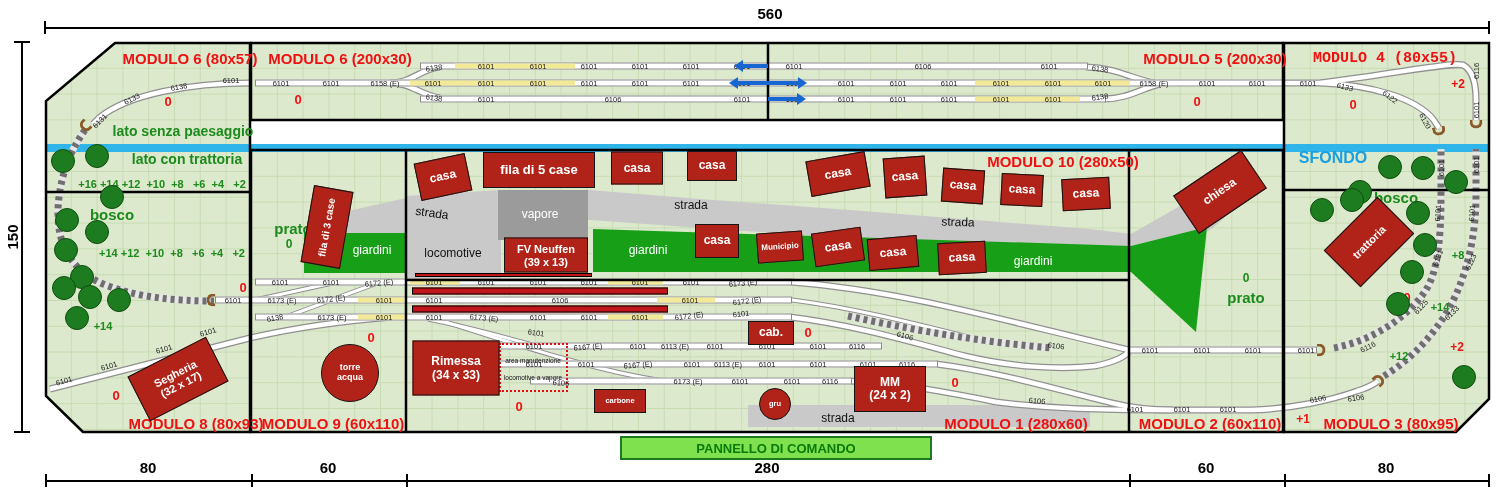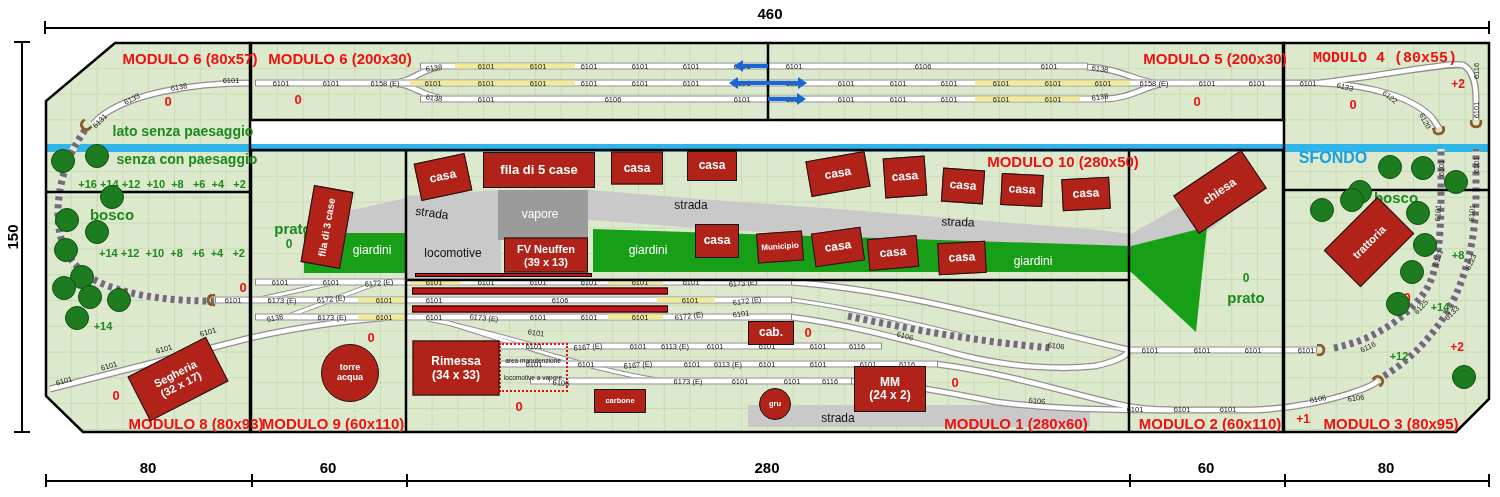--- a/index.html
+++ b/index.html
@@ -294,21 +294,21 @@
       <div class="tl" style="left: 868px; top: 364px;">6101</div>
       <div class="tl" style="left: 907px; top: 364px;">6116</div>
       <div class="tl" style="left: 561px; top: 383px; --r: 3deg;">6106</div>
       <div class="tl" style="left: 688px; top: 381px;">6173 (E)</div>
       <div class="tl" style="left: 740px; top: 381px;">6101</div>
       <div class="tl" style="left: 792px; top: 381px;">6101</div>
       <div class="tl" style="left: 830px; top: 381px;">6116</div>
       <div class="tl" style="left: 905px; top: 336px; --r: 15deg;">6106</div>
       <div class="tl" style="left: 1056px; top: 346px; --r: 6deg;">6106</div>
       <div class="tx g" style="left: 183px; top: 131px; font-size: 14px;">lato senza paesaggio</div>
-      <div class="tx g" style="left: 187px; top: 159px; font-size: 14px;">senza con paesaggio</div>
+      <div class="tx g" style="left: 187px; top: 159px; font-size: 14px;">lato con trattoria</div>
       <div class="tx g" style="left: 162px; top: 184px; font-size: 11px;">+16 +14 +12  +10  +8   +6  +4   +2</div>
       <div class="tx g" style="left: 112px; top: 214px; font-size: 15px;">bosco</div>
       <div class="tx g" style="left: 172px; top: 253px; font-size: 11px;">+14 +12  +10  +8   +6  +4   +2</div>
       <div class="tx g" style="left: 103px; top: 326px; font-size: 11px;">+14</div>
       <div class="tx g" style="left: 293px; top: 228px; font-size: 15px;">prato</div>
       <div class="tx g" style="left: 289px; top: 244px; font-size: 12px;">0</div>
       <div class="tx g" style="left: 1396px; top: 197px; font-size: 15px;">bosco</div>
       <div class="tx g" style="left: 1348px; top: 266px; font-size: 11px;">+8</div>
       <div class="tx g" style="left: 1458px; top: 255px; font-size: 11px;">+8</div>
       <div class="tx g" style="left: 1440px; top: 307px; font-size: 11px;">+14</div>
@@ -407,26 +407,29 @@
       <div class="buf" style="left: 211px; top: 300px; --r: 180deg;"></div>
       <div class="buf" style="left: 1439px; top: 131px; --r: 80deg;"></div>
       <div class="buf" style="left: 1476px; top: 124px; --r: 90deg;"></div>
       <div class="buf" style="left: 1321px; top: 350px; --r: 0deg;"></div>
       <div class="buf" style="left: 1379px; top: 380px; --r: 315deg;"></div>
       <div class="arr l" style="left: 742px; top: 66px; width: 26px;"></div>
       <div class="arr lr" style="left: 737px; top: 83px; width: 62px;"></div>
       <div class="arr r" style="left: 768px; top: 99px; width: 30px;"></div>
     </div>
 
+  <div id="panel">
+    <span>PANNELLO DI COMANDO</span>
+  </div>
 
   <div>
     <div class="dline" style="left:45px;top:27px;width:1445px;height:2px;"></div>
     <div class="dline" style="left:44px;top:21px;width:2px;height:13px;"></div>
     <div class="dline" style="left:1488px;top:21px;width:2px;height:13px;"></div>
-    <div class="dlabel" style="left:770px;top:13px;">460</div>
+    <div class="dlabel" style="left:770px;top:13px;">560</div>
   </div>
   <div>
     <div class="dline" style="left:21px;top:42px;width:2px;height:390px;"></div>
     <div class="dline" style="left:14px;top:41px;width:16px;height:2px;"></div>
     <div class="dline" style="left:14px;top:431px;width:16px;height:2px;"></div>
     <div class="dlabel" style="left:12px;top:237px;transform:translate(-50%,-50%) rotate(-90deg);">150</div>
   </div>
   <div id="dim-bottom">
     <div class="dline" style="left:45px;top:480px;width:1445px;height:2px;"></div>
   <div class="dlabel" style="left: 148px; top: 467px;">80</div>

